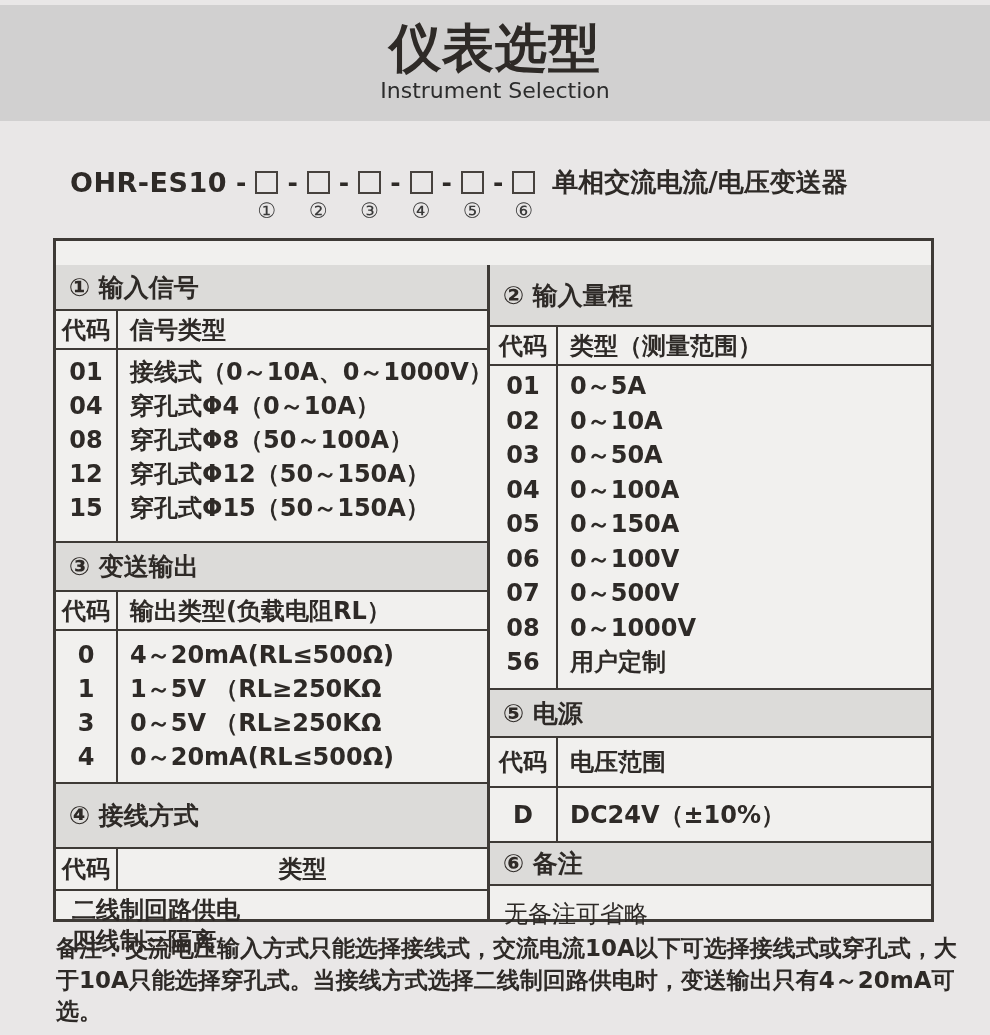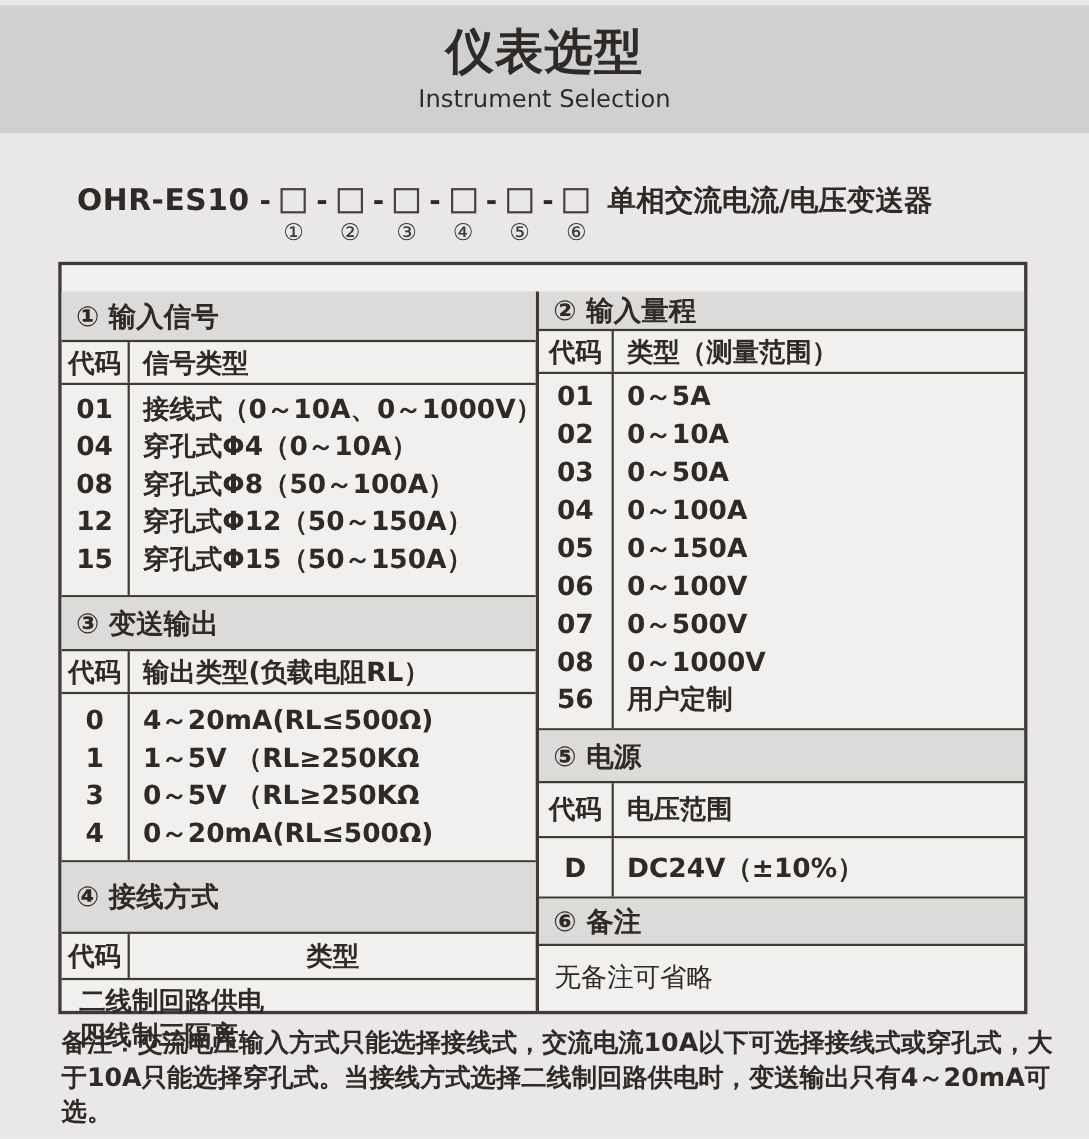--- a/index.html
+++ b/index.html
@@ -6,21 +6,21 @@
   html { background:#e9e7e7; }
   body {
     width:990px; height:1035px; position:relative; overflow:hidden;
     background:var(--page,#e9e7e7);
     color:var(--text,#2e2a27);
     font-family:"DejaVu Sans","Liberation Sans",sans-serif;
   }
   
   .banner { position:absolute; left:0; top:5px; width:990px; height:116px;
             background:var(--banner,#d1d0d0); text-align:center; }
-  .banner .title { font-size:44px; font-weight:bold; line-height:60px; padding-top:13px; letter-spacing:1px; }
+  .banner .title { font-size:52px; font-weight:bold; line-height:60px; padding-top:13px; letter-spacing:1px; }
   .banner .subtitle { font-size:22px; line-height:24px; margin-top:1px; color:#2c2c2c; }
   
   .model { position:absolute; left:70px; top:161px; height:42px; display:flex; align-items:center; }
   .model .prefix { font-size:27px; font-weight:bold; letter-spacing:0.5px; }
   .model .dash { font-size:25px; font-weight:bold; margin:0 9px; line-height:23px; }
   .slot { position:relative; width:23px; height:23px; border:2px solid #47423e; flex:0 0 auto; }
   .slot .num { position:absolute; top:26px; left:50%; transform:translateX(-50%);
                font-size:21px; font-weight:normal; color:#3a3a3a; white-space:nowrap; }
   .model .product { font-size:26px; font-weight:bold; margin-left:17px; white-space:nowrap; }
   
@@ -152,21 +152,21 @@
     <div class="cellrow noborder" style="flex:1 1 auto">
       <div class="ctype pad16" style="padding-top:4px">
         <div class="line" style="line-height:31px">二线制回路供电</div>
         <div class="line" style="line-height:31px">四线制三隔离</div>
       </div>
     </div>
   </div>
 
   <div class="tcol right">
 
-    <div class="sec-title" style="height:36px">② 输入量程</div>
+    <div class="sec-title" style="height:62px">② 输入量程</div>
     <div class="cellrow" style="height:39px">
       <div class="ccode vcenter">
           <span class="line">代码</span>
         </div>
       <div class="ctype vcenter">
           <span class="line">类型（测量范围）</span>
         </div>
     </div>
     <div class="cellrow" style="height:324px">
       <div class="ccode" style="padding-top:3px">

